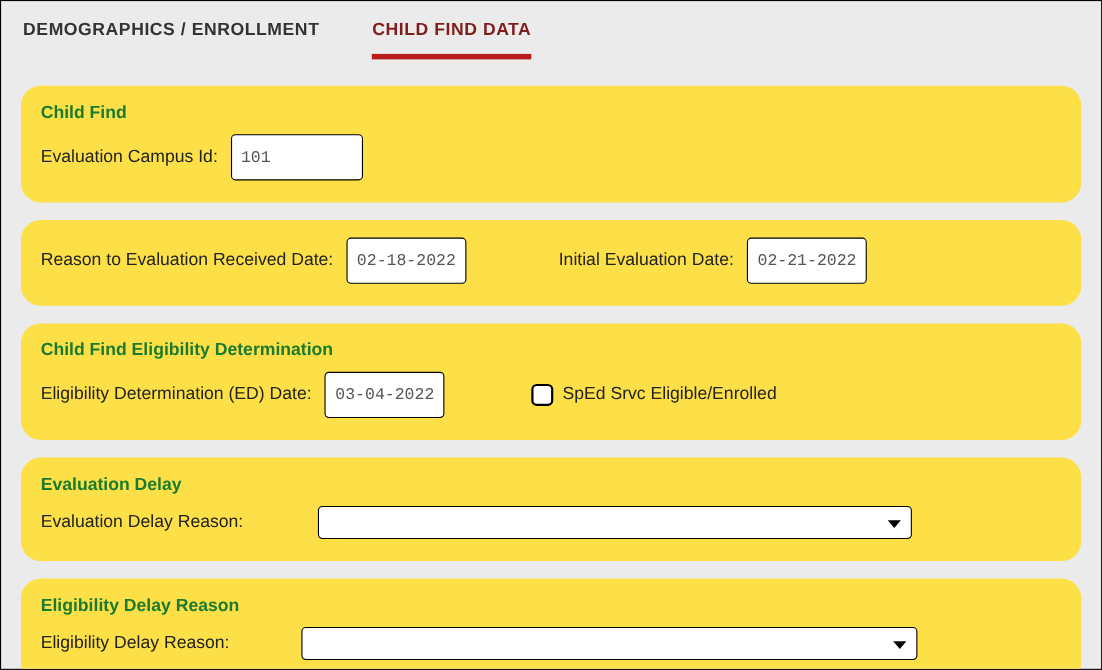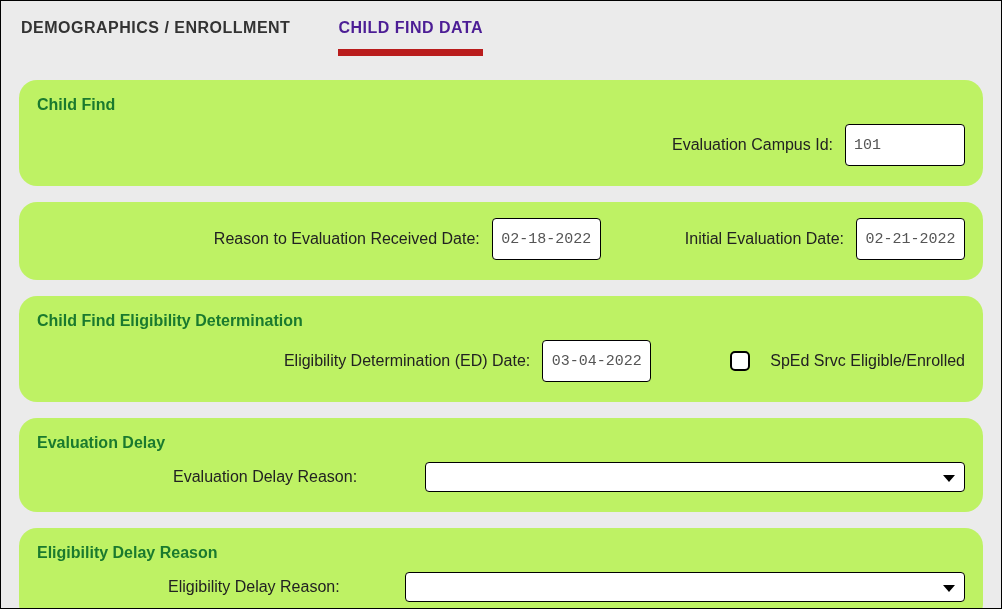--- a/index.html
+++ b/index.html
@@ -23,41 +23,40 @@
   }
   .tab {
     font-size: 16px;
     font-weight: 600;
     letter-spacing: 0.5px;
     color: #333;
     padding-bottom: 12px;
     cursor: pointer;
   }
   .tab.active {
-    color: #4c1d95;
-    border-bottom: 7px solid #b91c1c;
+    color: #7f1d1d;
+    border-bottom: 5px solid #b91c1c;
   }
   .card {
-    background: #bef264;
+    background: #fde047;
     border-radius: 18px;
     padding: 16px 18px 20px 18px;
     margin-bottom: 16px;
   }
   .section-title {
     color: #1a7a2e;
     font-weight: 600;
     font-size: 16px;
     margin-bottom: 10px;
   }
   .field-row {
     display: flex;
     align-items: center;
     gap: 12px;
     flex-wrap: wrap;
-    justify-content: flex-end;
   }
   .field-label {
     font-size: 16px;
     color: #222;
   }
   .text-input {
     border: 1px solid #000;
     border-radius: 4px;
     padding: 20px 8px;
     font-family: 'Courier New', monospace;
@@ -72,21 +71,21 @@
   .text-input.date {
     width: 109px;
     text-align: center;
   }
   .spacer {
     width: 60px;
   }
   .checkbox-wrap {
     display: inline-flex;
     align-items: center;
-    gap: 20px;
+    gap: 8px;
     margin-left: 40px;
     padding-left: 27px;
   }
   .checkbox {
     width: 20px;
     height: 20px;
     border: 2px solid #000;
     border-radius: 5px;
     cursor: pointer;
     background: #fff;

